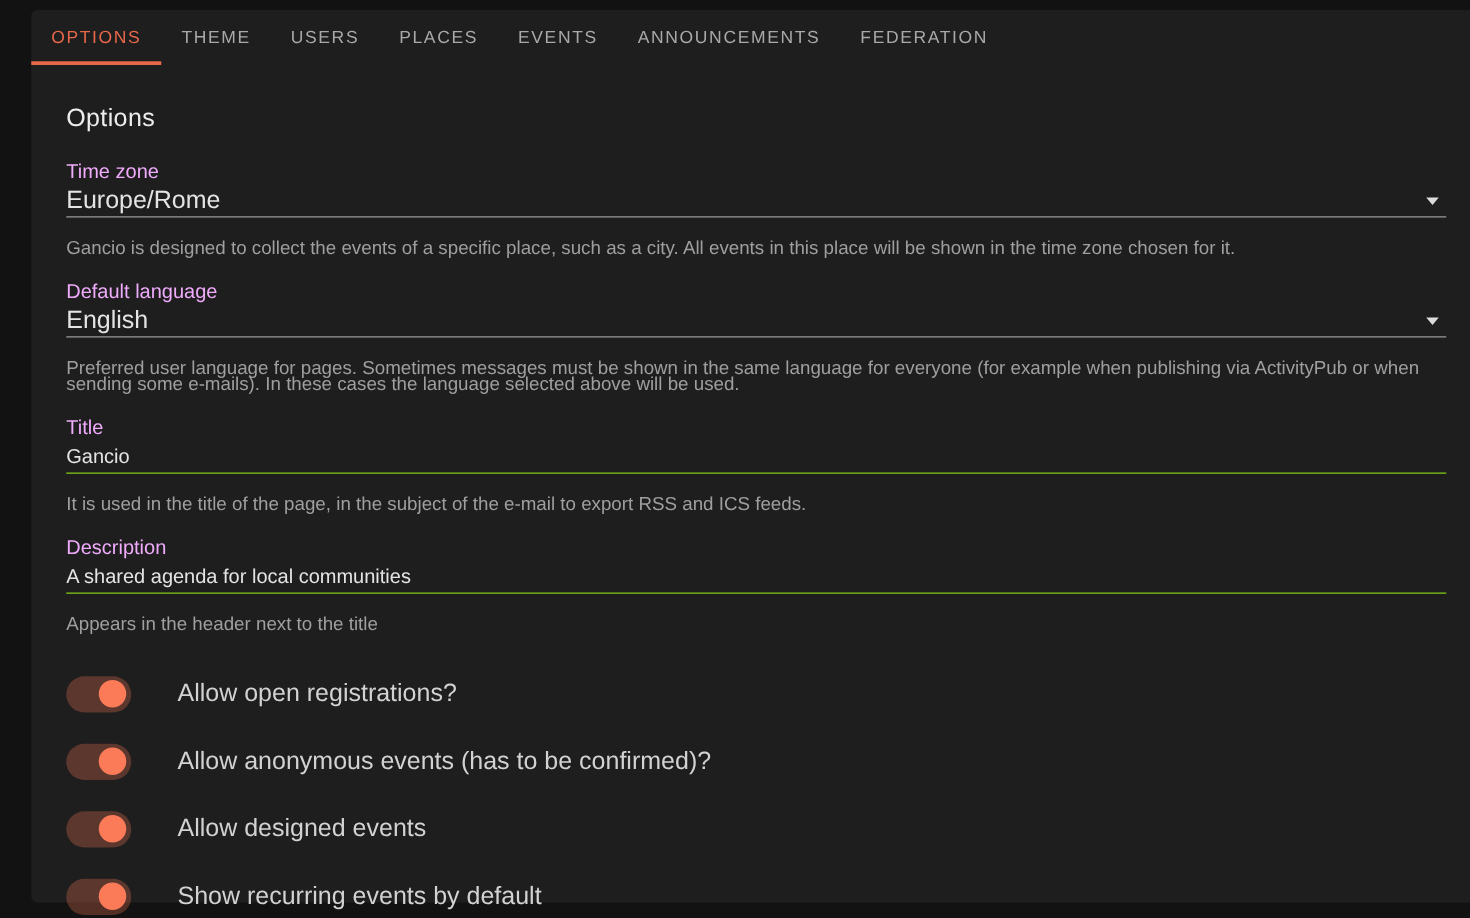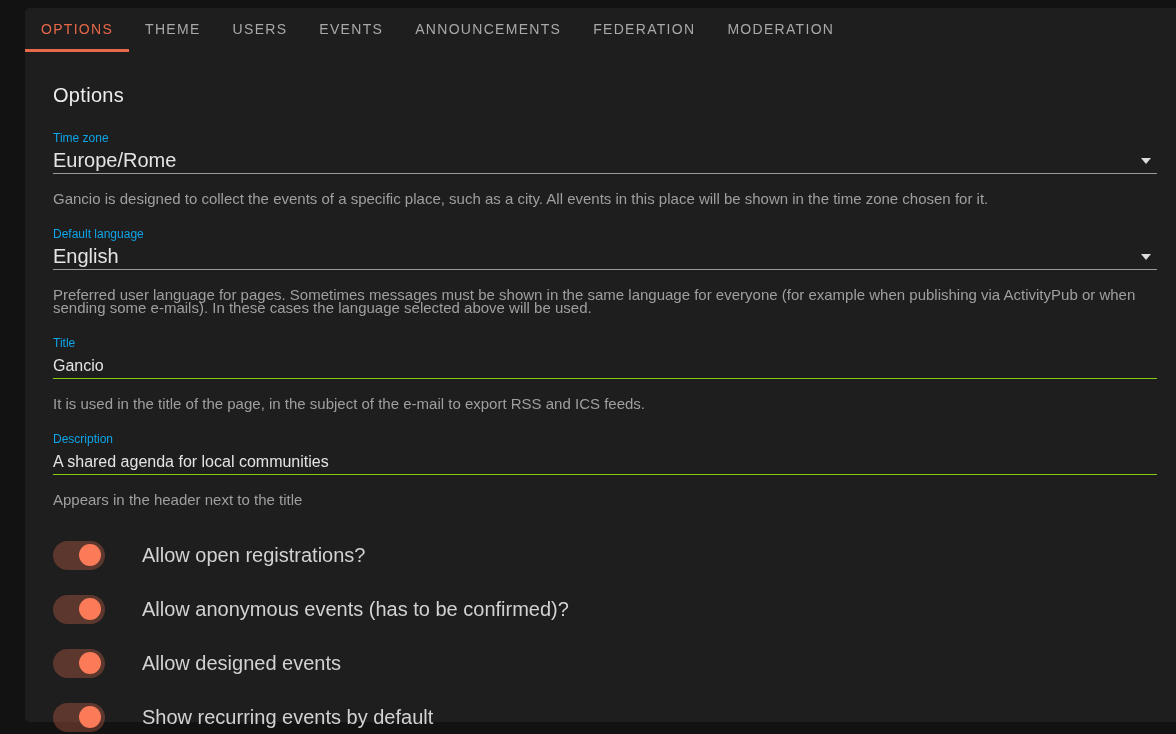--- a/index.html
+++ b/index.html
@@ -52,22 +52,22 @@
   }
   .page-title {
     font-size: 20px;
     font-weight: 400;
     color: #ededed;
     letter-spacing: 0.3px;
     margin-bottom: 24px;
   }
   .field-group { margin-bottom: 22px; }
   .field-label {
-    font-size: 12px;
-    color: #0ea5e9;
+    font-size: 16px;
+    color: #f0abfc;
     line-height: 14px;
   }
   .field-value-row {
     display: flex;
     align-items: center;
     justify-content: space-between;
     height: 26px;
     margin-top: 3px;
     border-bottom: 1px solid #9a9a9a;
   }
@@ -132,24 +132,24 @@
 </style>
 </head>
 <body>
 
 <div class="panel">
 
   <div class="tabbar">
     <div class="tab active">Options</div>
     <div class="tab">Theme</div>
     <div class="tab">Users</div>
+    <div class="tab">Places</div>
     <div class="tab">Events</div>
     <div class="tab">Announcements</div>
     <div class="tab">Federation</div>
-    <div class="tab">Moderation</div>
   </div>
 
   <div class="content">
 
     <div class="page-title">Options</div>
 
     <div class="field-group">
       <div class="field-label">Time zone</div>
       <div class="field-value-row">
         <span class="field-value">Europe/Rome</span>

